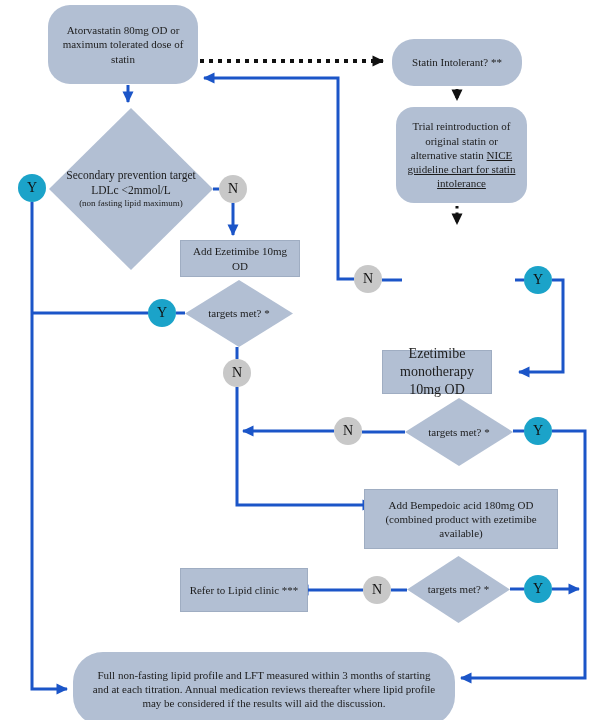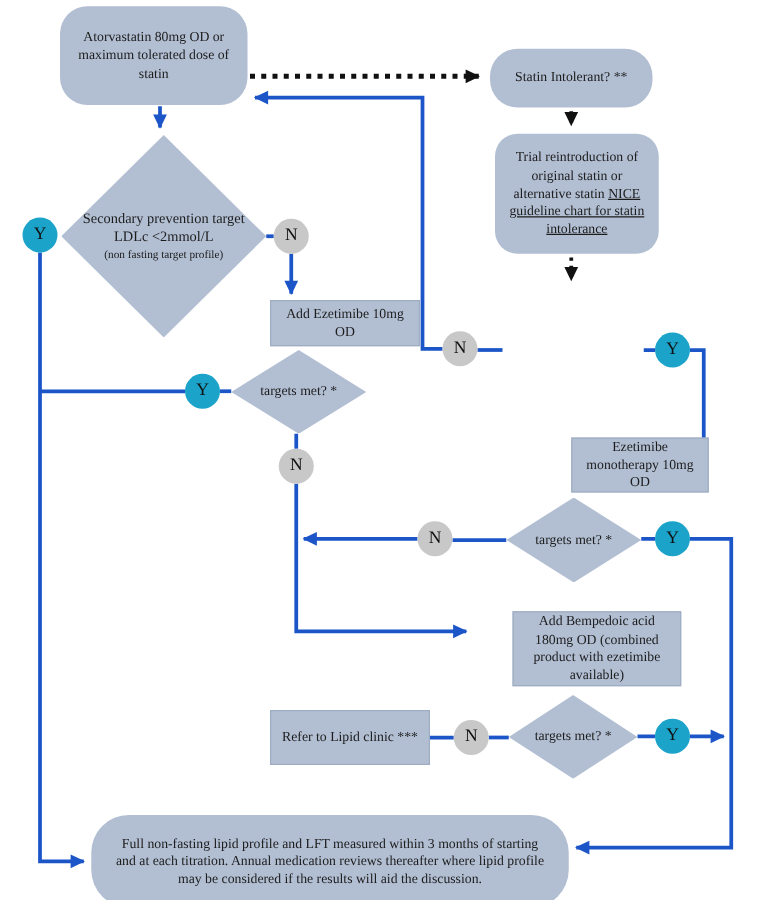--- a/index.html
+++ b/index.html
@@ -19,21 +19,21 @@
   }
   #wires{position:absolute;left:0;top:0;width:606px;height:720px;z-index:1;}
   .blue-line{stroke:var(--arrow-blue,#1b55c8);stroke-width:3;fill:none;}
   .dot-line{stroke:var(--dotted-black,#111);fill:none;}
   .node{
     position:absolute;z-index:2;display:flex;align-items:center;justify-content:center;
     text-align:center;background:var(--shape-fill,#b2bfd3);
     font-size:11px;line-height:1.3;box-sizing:border-box;padding:4px 6px;
   }
   .rounded{border-radius:22px;}
-  .rect{border:1px solid var(--rect-border,#9fadc2);margin-left:36px;}
+  .rect{border:1px solid var(--rect-border,#9fadc2);}
   .diamond{
     clip-path:polygon(50% 0,100% 50%,50% 100%,0 50%);
     padding:0;
   }
   .diamond .inner{width:96%;}
   .sub{display:block;font-size:9px;line-height:1.3;}
   .link{display:inline;text-decoration:underline;}
   .badge{
     position:absolute;z-index:3;width:28px;height:28px;border-radius:50%;
     display:flex;align-items:center;justify-content:center;
@@ -102,38 +102,38 @@
       <span>Trial reintroduction of original statin or alternative statin</span>
       <span class="link">NICE guideline chart for statin intolerance</span>
     </div>
   </div>
 
   <div class="node rounded" style="left:392px;top:39px;width:130px;height:47px;">Statin Intolerant? **</div>
 
   <div class="node diamond" style="left:49px;top:108px;width:164px;height:162px;font-size:11.5px;">
     <div class="inner">
       <span>Secondary prevention target LDLc &lt;2mmol/L</span>
-      <span class="sub">(non fasting target profile)</span>
+      <span class="sub">(non fasting lipid maximum)</span>
     </div>
   </div>
 
   <div class="node rect" style="left:180px;top:240px;width:120px;height:37px;">Add Ezetimibe 10mg OD</div>
 
   <div class="node diamond" style="left:185px;top:280px;width:108px;height:67px;">
     <div class="inner">targets met? *</div>
   </div>
 
 
-  <div class="node rect" style="left:421px;top:350px;width:110px;height:44px;font-size:11px;">Ezetimibe monotherapy 10mg OD</div>
+  <div class="node rect" style="left:382px;top:350px;width:110px;height:44px;font-size:14px;">Ezetimibe monotherapy 10mg OD</div>
 
   <div class="node diamond" style="left:405px;top:398px;width:108px;height:68px;">
     <div class="inner">targets met? *</div>
   </div>
 
-  <div class="node rect" style="left:374px;top:489px;width:135px;height:60px;text-align:center;">Add Bempedoic acid 180mg OD (combined product with ezetimibe available)</div>
+  <div class="node rect" style="left:364px;top:489px;width:194px;height:60px;text-align:center;">Add Bempedoic acid 180mg OD (combined product with ezetimibe available)</div>
 
   <div class="node diamond" style="left:407px;top:556px;width:103px;height:67px;">
     <div class="inner">targets met? *</div>
   </div>
 
   <div class="node rect" style="left:180px;top:568px;width:128px;height:44px;">Refer to Lipid clinic ***</div>
 
   <div class="node rounded" style="left:73px;top:642px;width:382px;height:74px;border-radius:30px;padding:6px 18px;margin-top:10px;">Full non-fasting lipid profile and LFT measured within 3 months of starting and at each titration. Annual medication reviews thereafter where lipid profile may be considered if the results will aid the discussion.</div>
 
   <div class="badge yes" style="left:18px;top:174px;">Y</div>

